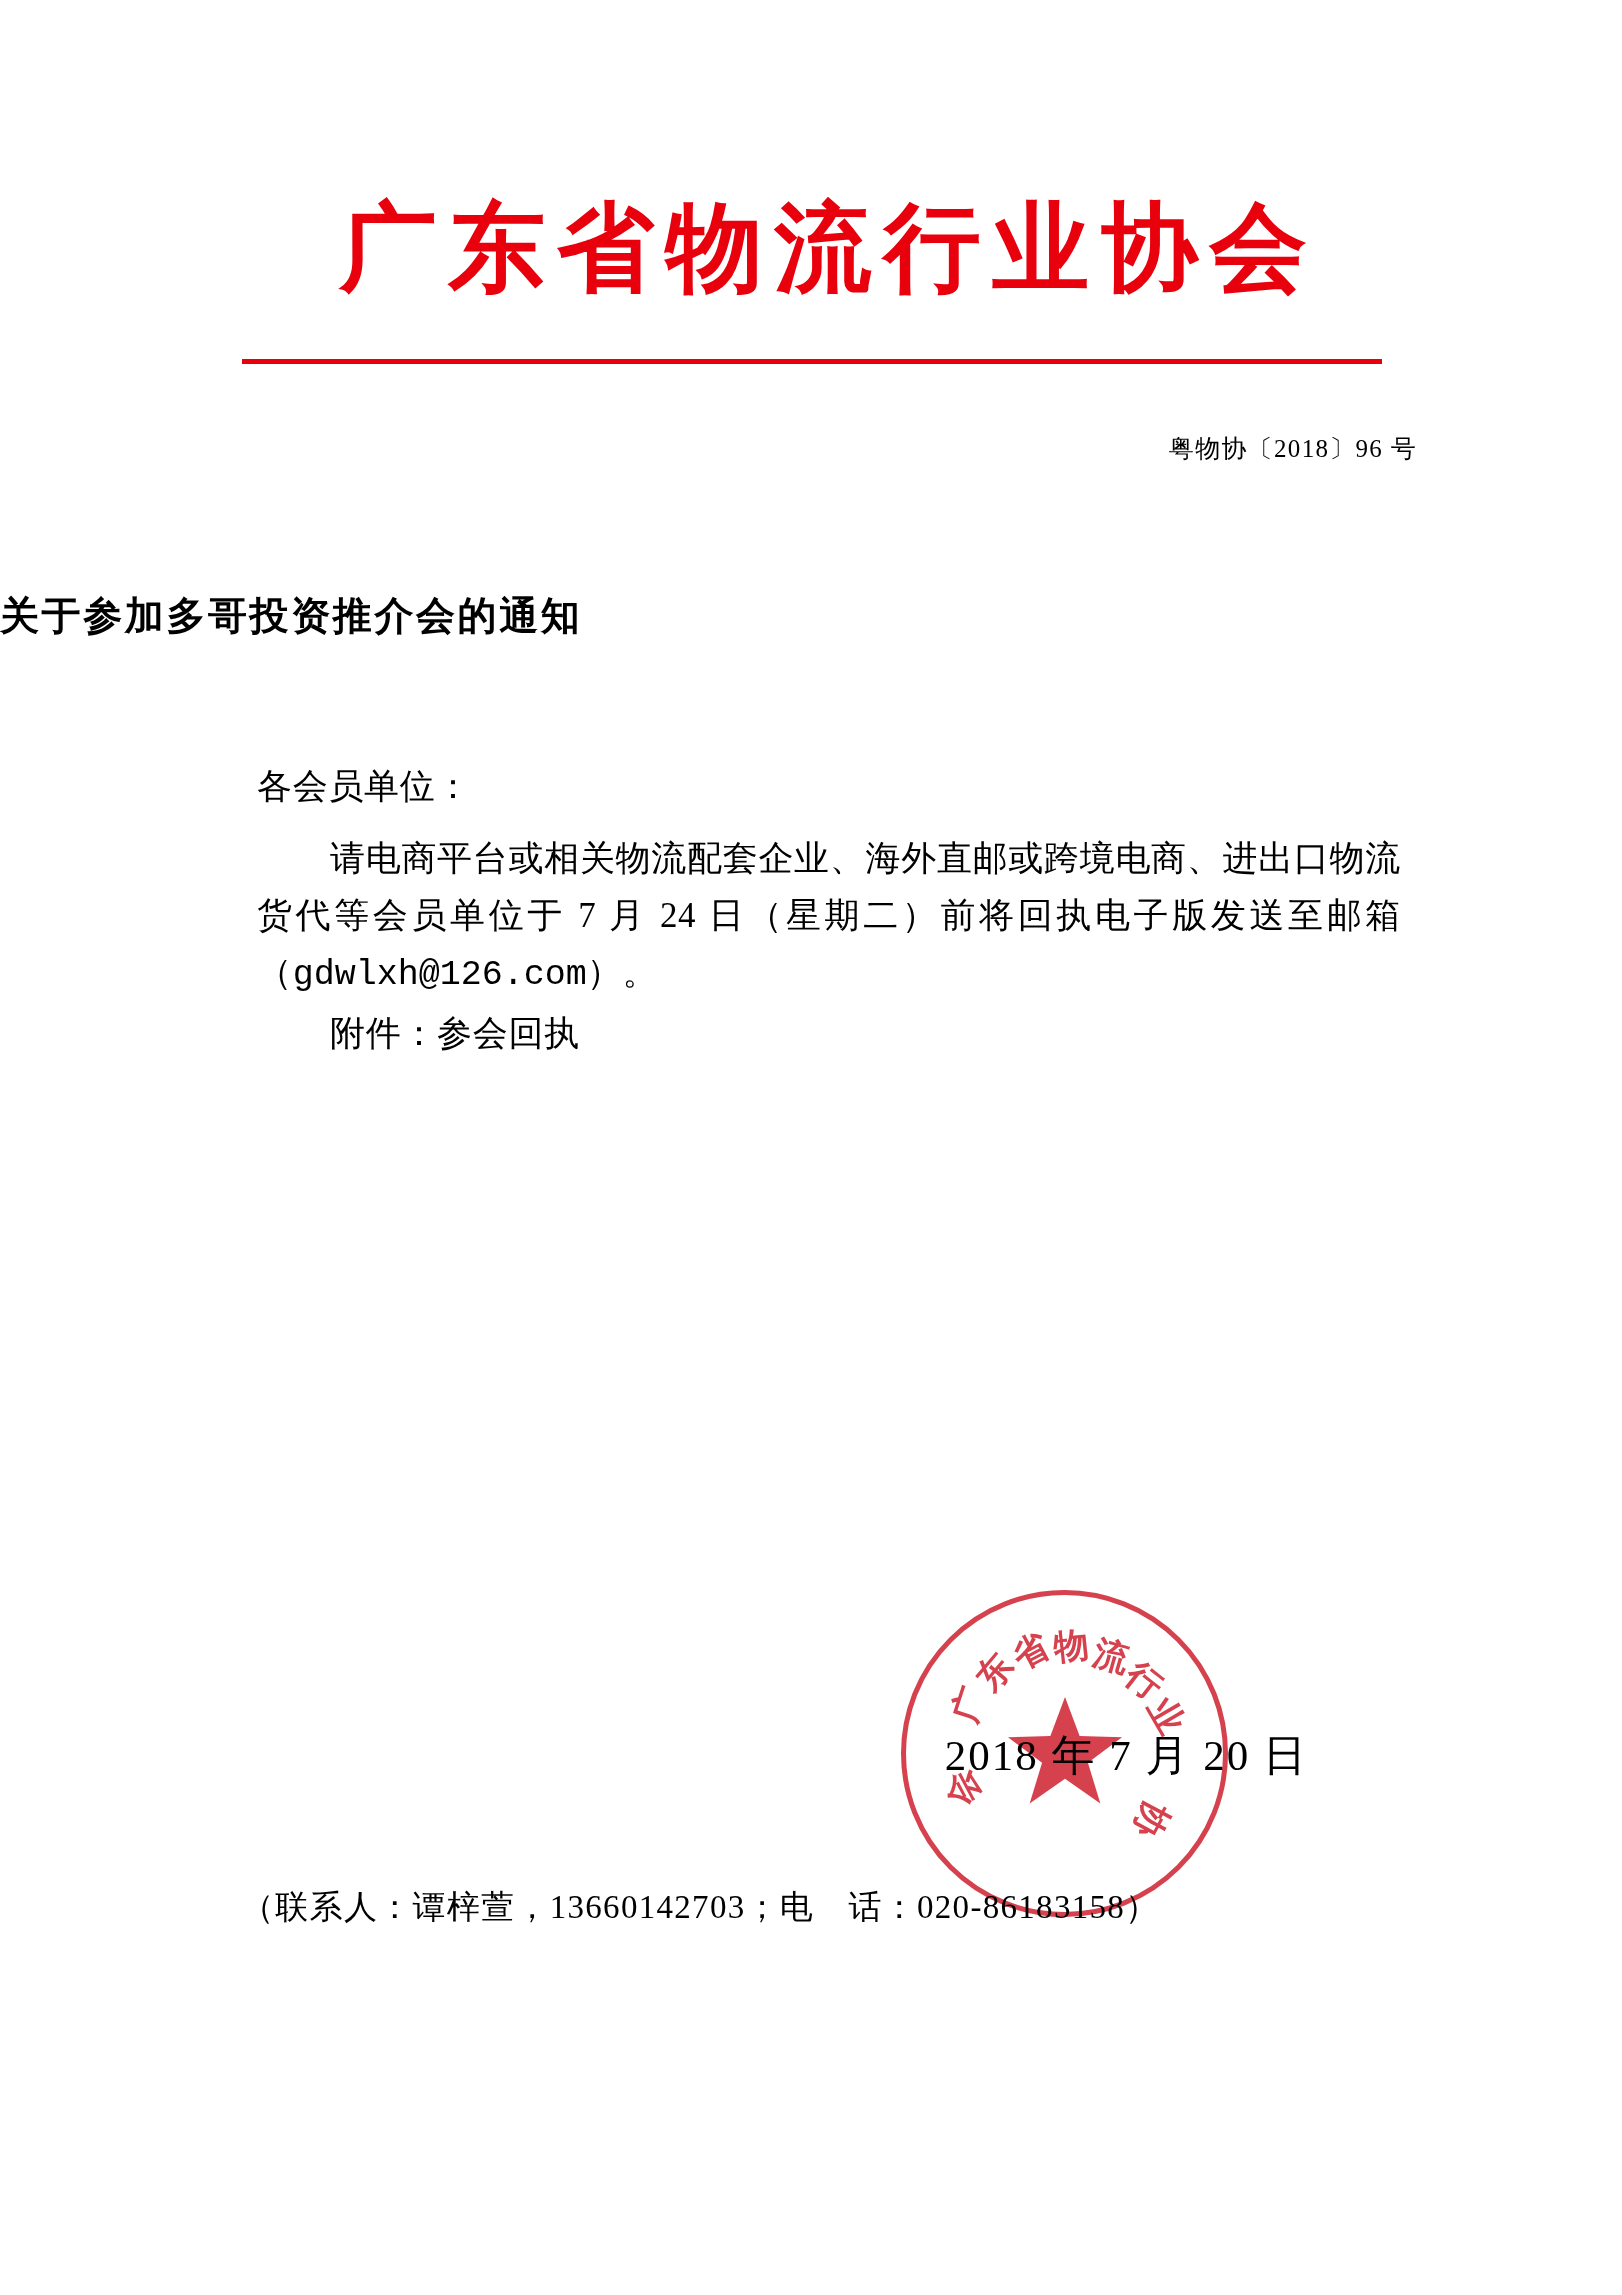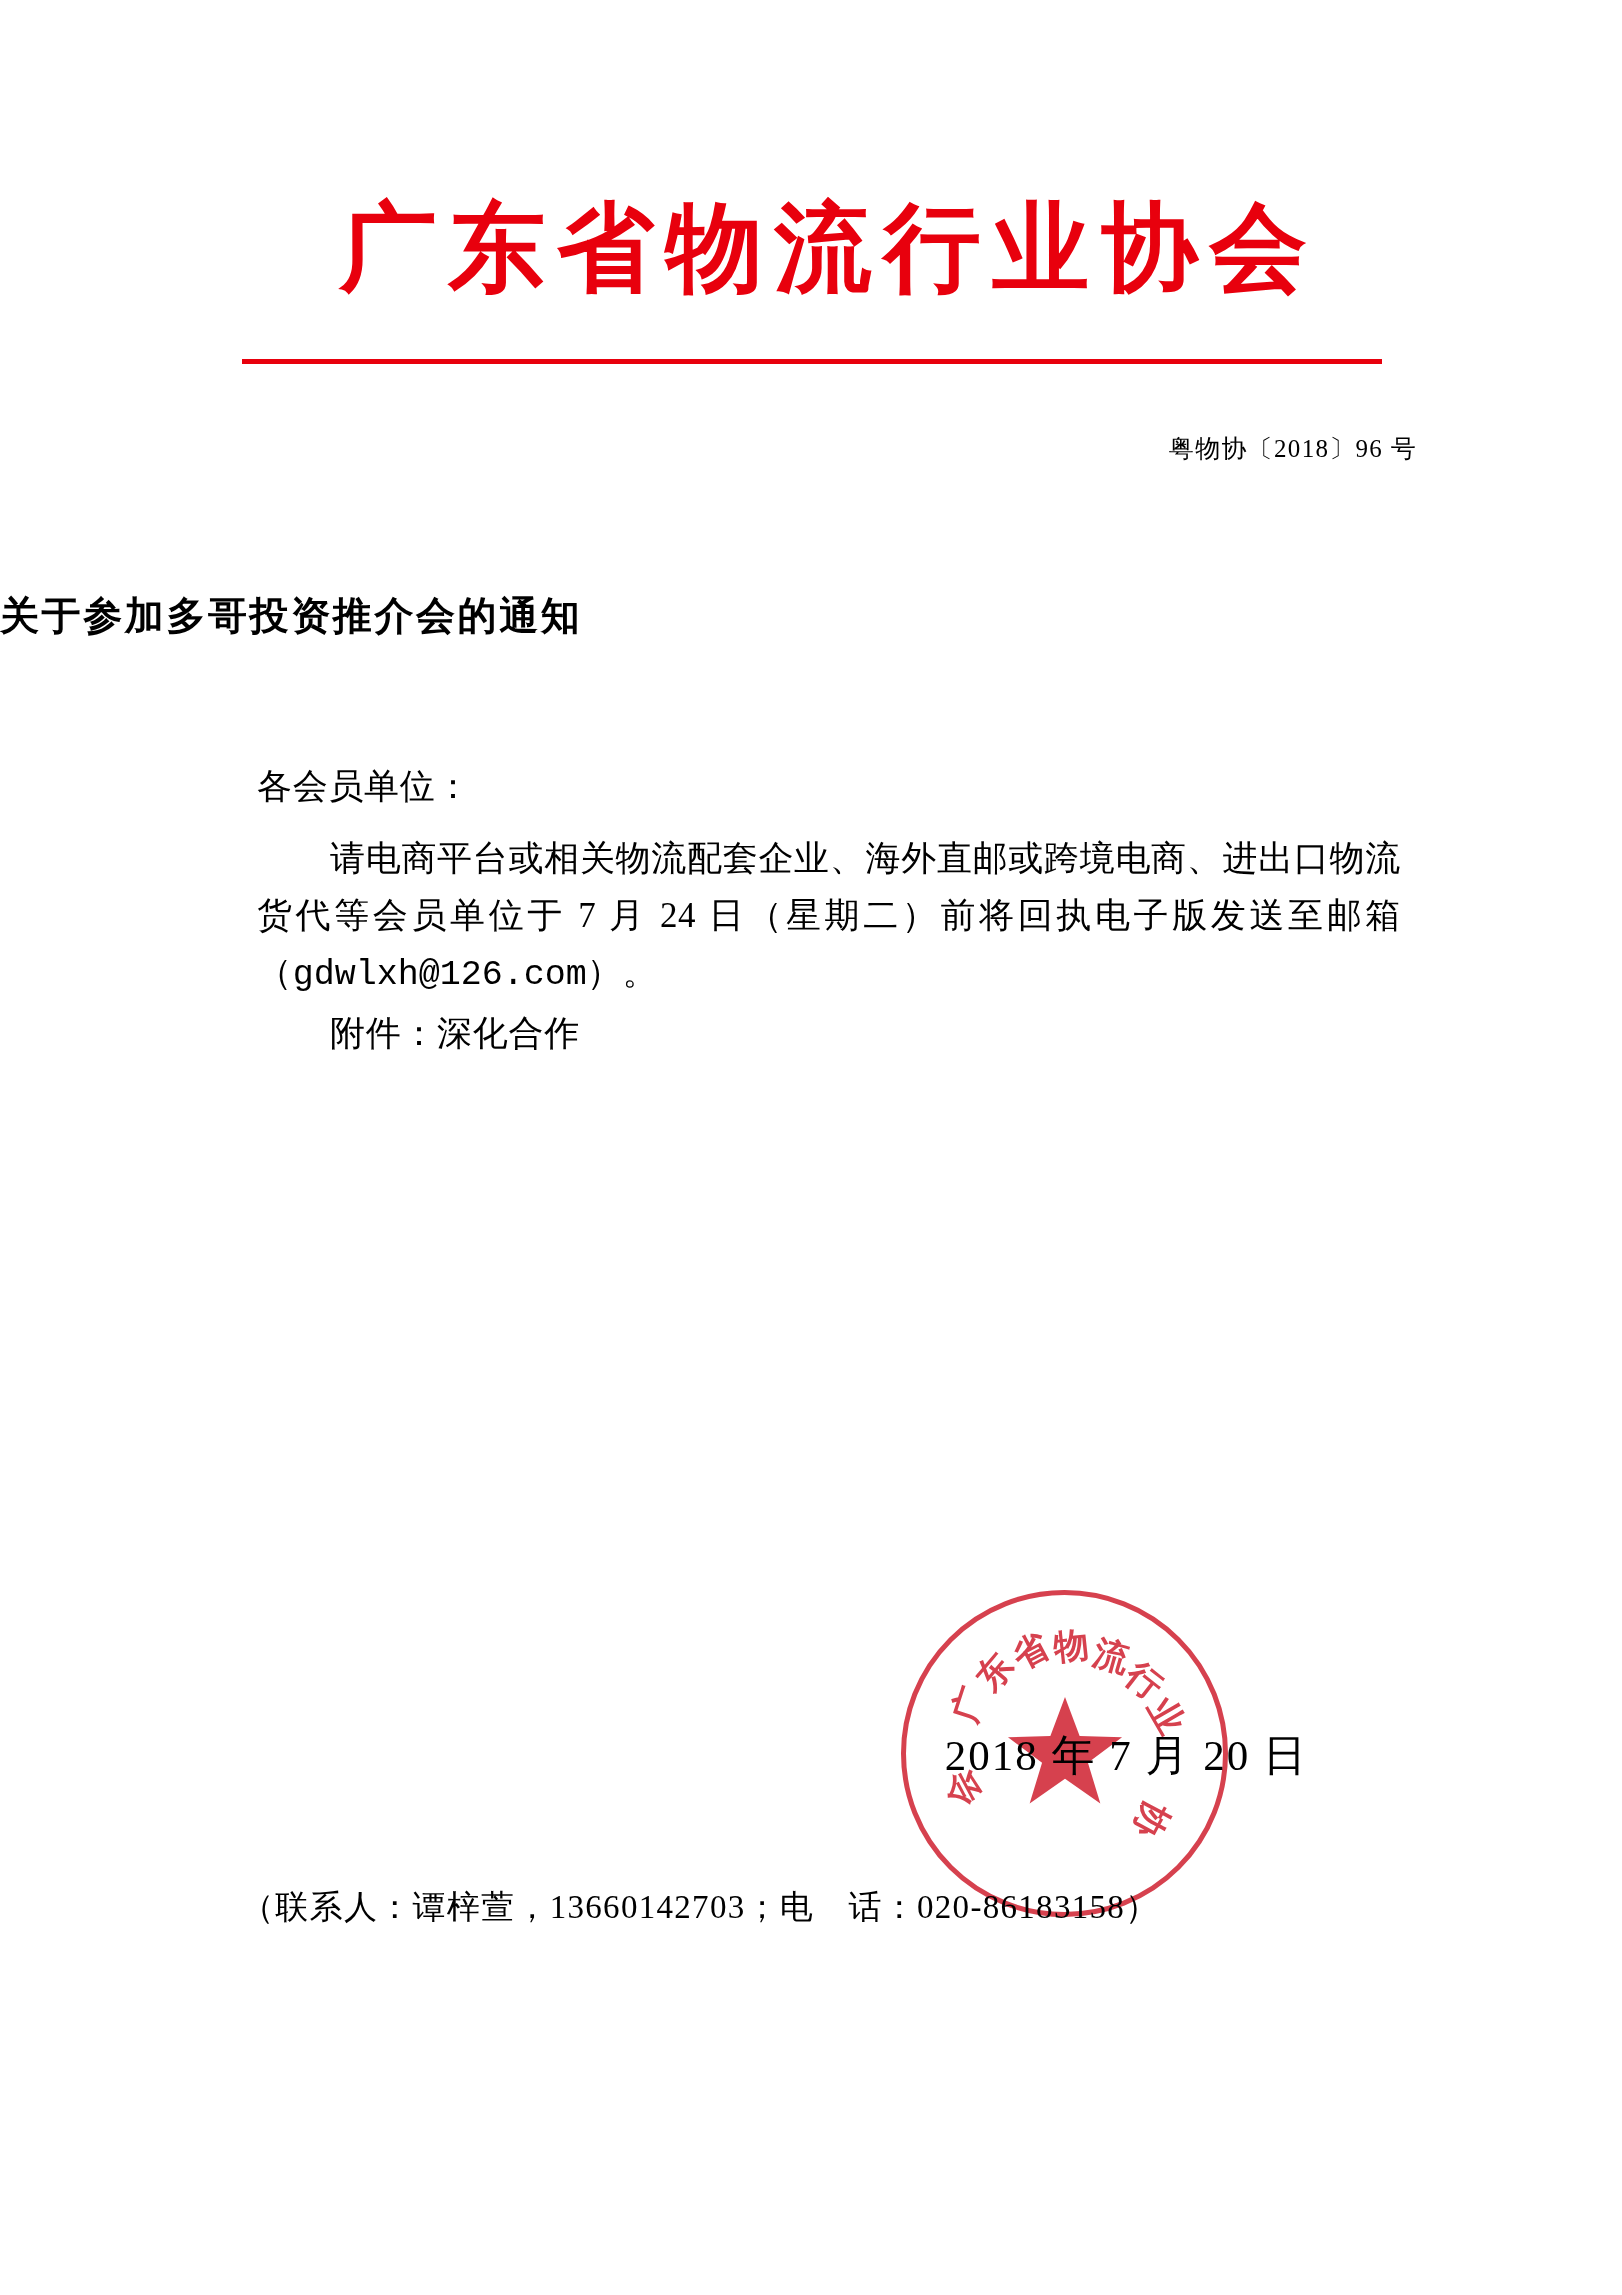--- a/index.html
+++ b/index.html
@@ -177,21 +177,21 @@
 
   <div class="doc-title">关于参加多哥投资推介会的通知</div>
 
   <div class="body-block">
     <p class="salutation">各会员单位：</p>
 
 
     <p class="para tight"><span>请电商平台或相关物流配套企业、海外直邮或跨境电商、进出口物流货代等会员单位于 7 月 24 日（星期二）前将回执电子版发送至邮箱（</span><span class="mono">gdwlxh@126.com</span><span>）。</span></p>
 
 
-    <p class="para">附件：深化合作</p>
+    <p class="para">附件：参会回执</p>
   </div>
 
   <div class="sign-area">
 
     <div class="seal">
       <div class="seal-ring"></div>
 
       <svg class="seal-star" viewBox="0 0 100 100">
         <polygon points="50,4 61.8,35.5 96,36.5 68.5,57 78.5,90 50,70 21.5,90 31.5,57 4,36.5 38.2,35.5" fill="#cf2030"></polygon>
       </svg>

